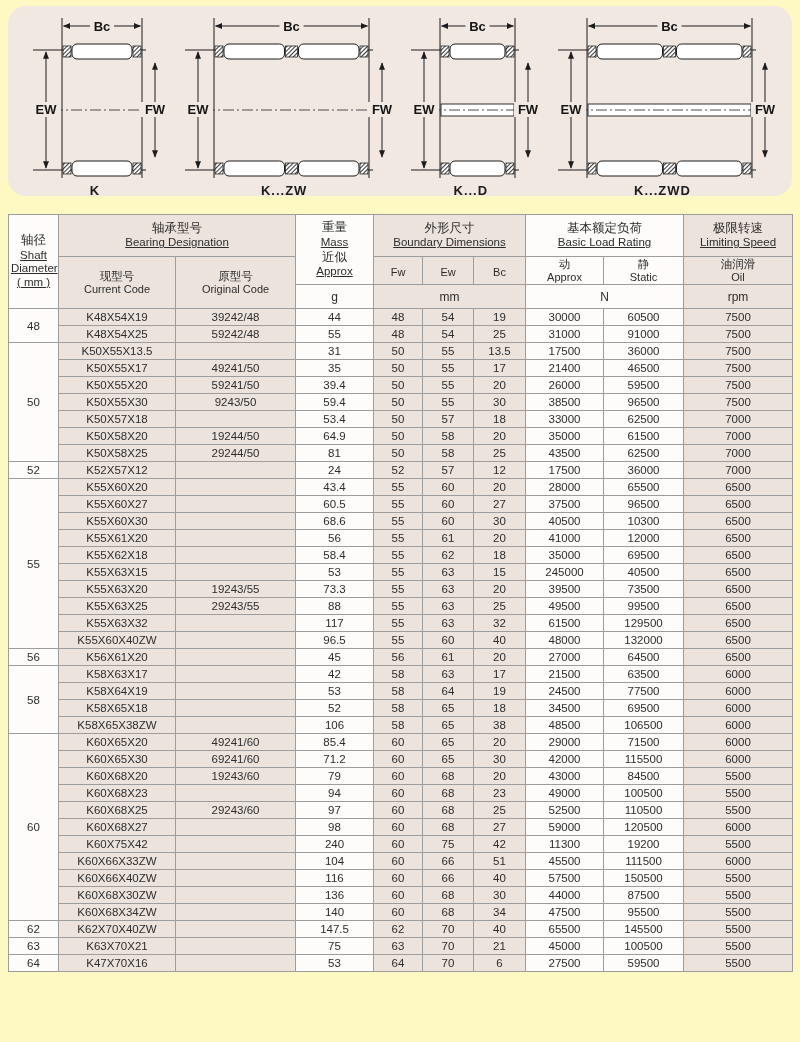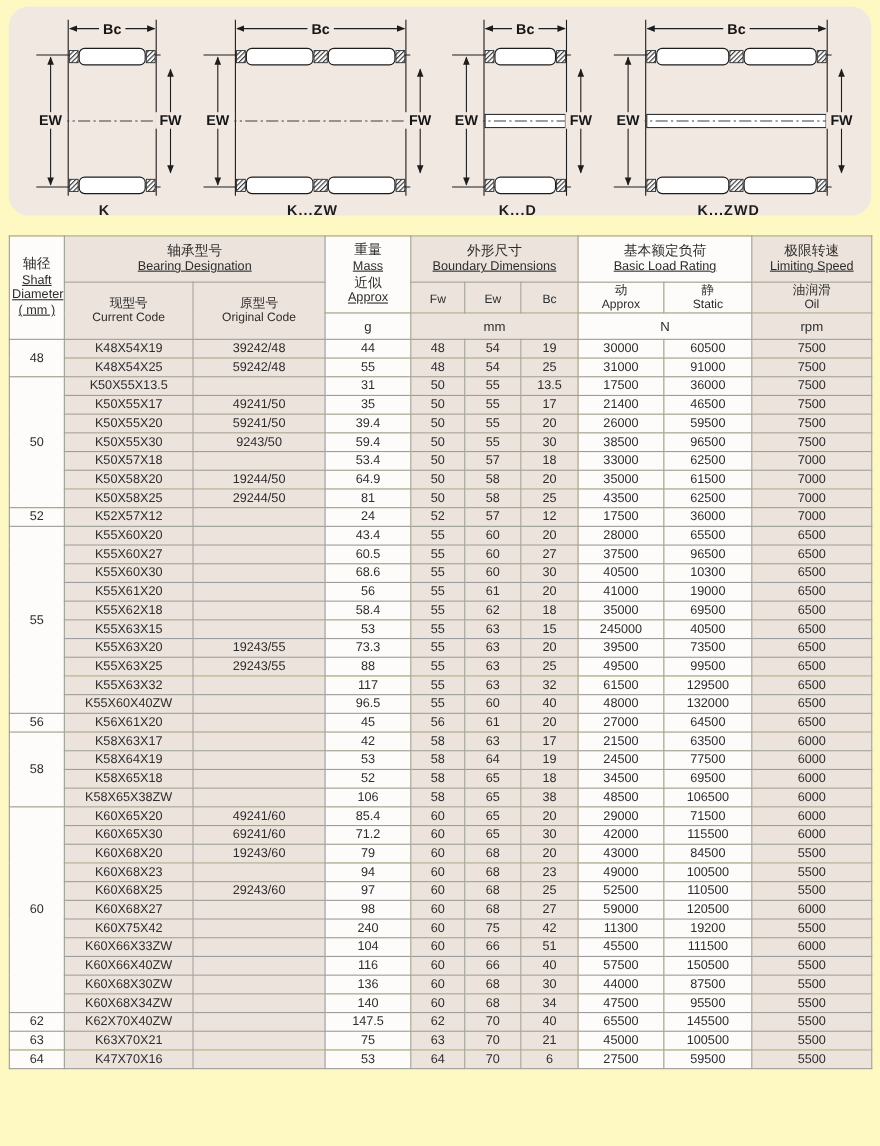--- a/index.html
+++ b/index.html
@@ -402,21 +402,21 @@
           <td class="c-beige">6500</td>
         </tr>
         <tr>
           <td class="c-beige cell-left">K55X61X20</td>
           <td class="c-beige cell-left"></td>
           <td class="c-white">56</td>
           <td class="c-beige">55</td>
           <td class="c-beige">61</td>
           <td class="c-beige">20</td>
           <td class="c-white">41000</td>
-          <td class="c-white">19000</td>
+          <td class="c-white">12000</td>
           <td class="c-beige">6500</td>
         </tr>
         <tr>
           <td class="c-beige cell-left">K55X62X18</td>
           <td class="c-beige cell-left"></td>
           <td class="c-white">58.4</td>
           <td class="c-beige">55</td>
           <td class="c-beige">62</td>
           <td class="c-beige">18</td>
           <td class="c-white">35000</td>

